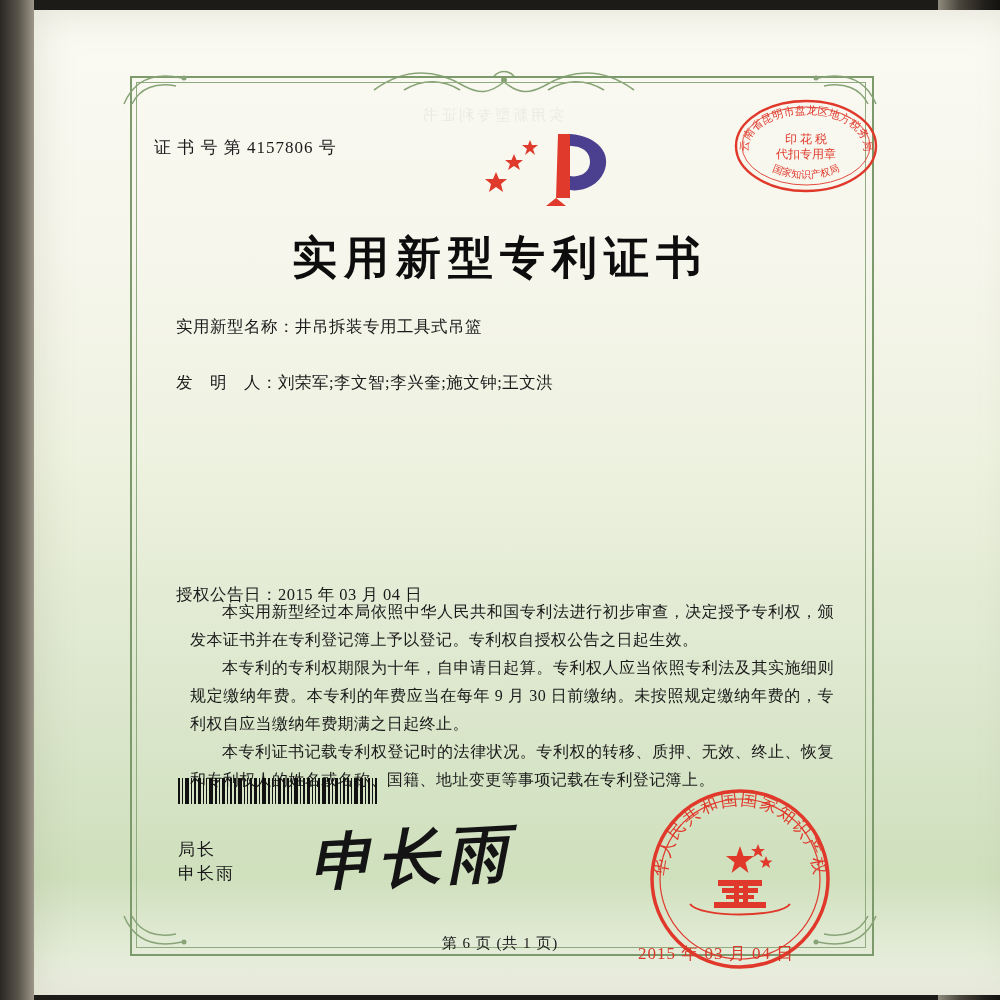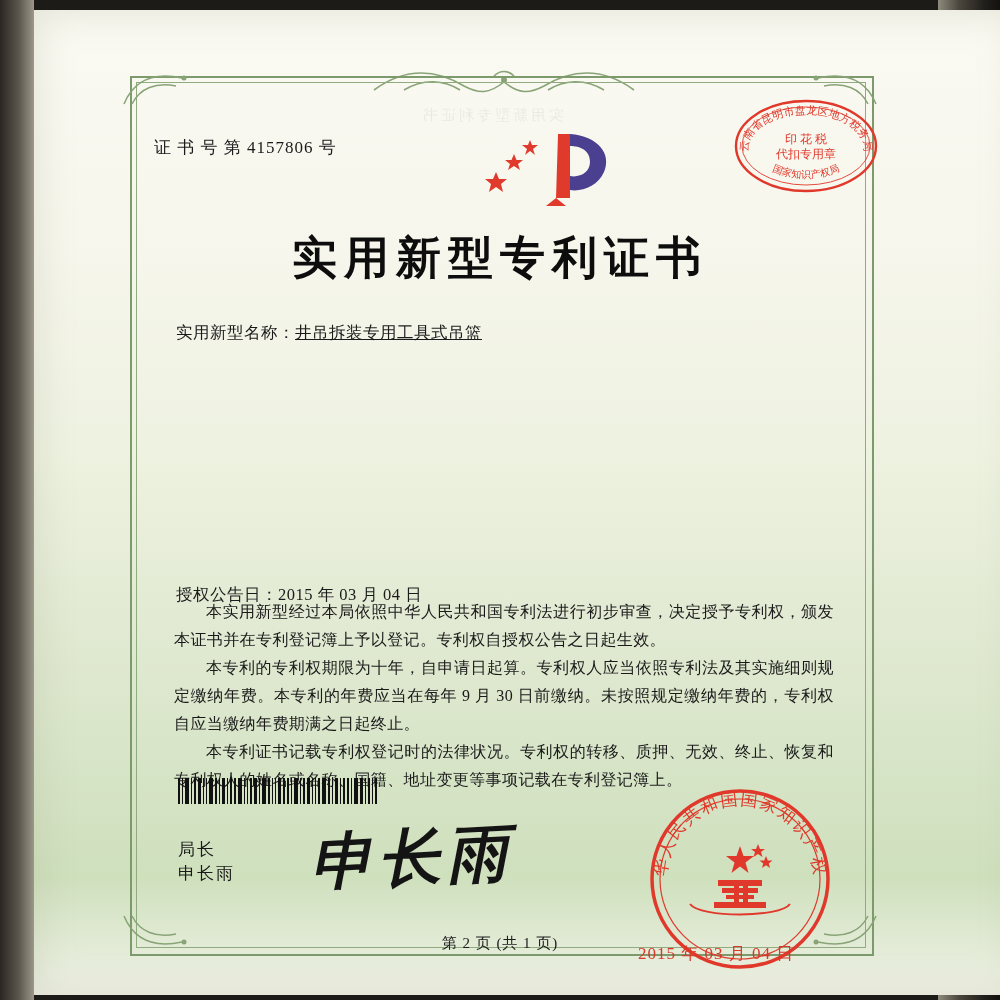--- a/index.html
+++ b/index.html
@@ -155,21 +155,21 @@
 
   #body-text {
     position: absolute;
     left: 44px; top: 522px;
     width: 660px;
     font-size: 16px;
     line-height: 28px;
     text-align: justify;
     letter-spacing: 0.4px;
   }
-  #body-text p { margin: 0 0 0 0; text-indent: 32px; }
+  #body-text p { margin: 0 0 0 16px; text-indent: 32px; }
 
   
   #barcode {
     position: absolute;
     left: 48px; top: 702px;
     width: 260px; height: 26px;
   }
   #barcode i {
     display: inline-block;
     height: 26px;
@@ -316,22 +316,25 @@
           <text class="stamp-text" font-size="10">
             <textPath href="#taxarc2" startOffset="50%" text-anchor="middle">国家知识产权局</textPath>
           </text>
           <text class="stamp-text" x="76" y="47" font-size="12" text-anchor="middle">印 花 税</text>
           <text class="stamp-text" x="76" y="62" font-size="12" text-anchor="middle">代扣专用章</text>
         </svg>
       </div>
 
       <div id="title">实用新型专利证书</div>
 
-      <div class="field" style="top:246px;text-decoration:underline;">
+      <div class="field" style="top:240px;">
         <span class="lab">实用新型名称：</span><span class="val">井吊拆装专用工具式吊篮</span>
+      </div>
+      <div class="field" style="top:296px;">
+        <span class="lab">发　明　人：</span><span class="val">刘荣军;李文智;李兴奎;施文钟;王文洪</span>
       </div>
       <div class="field" style="top:508px;">
         <span class="lab">授权公告日：</span><span class="val">2015 年 03 月 04 日</span>
       </div>
 
       <div id="body-text">
         <p>本实用新型经过本局依照中华人民共和国专利法进行初步审查，决定授予专利权，颁发本证书并在专利登记簿上予以登记。专利权自授权公告之日起生效。</p>
         <p>本专利的专利权期限为十年，自申请日起算。专利权人应当依照专利法及其实施细则规定缴纳年费。本专利的年费应当在每年 9 月 30 日前缴纳。未按照规定缴纳年费的，专利权自应当缴纳年费期满之日起终止。</p>
         <p>本专利证书记载专利权登记时的法律状况。专利权的转移、质押、无效、终止、恢复和专利权人的姓名或名称、国籍、地址变更等事项记载在专利登记簿上。</p>
       </div>
@@ -368,17 +371,17 @@
             <rect x="104" y="102" width="5" height="16"></rect>
             <rect x="113" y="102" width="5" height="16"></rect>
           </g>
           <g fill="none" stroke="#e0392b" stroke-width="2">
             <path d="M60 120 C70 134, 150 134, 160 120"></path>
           </g>
         </svg>
       </div>
       <div id="seal-date">2015 年 03 月 04 日</div>
 
-      <div id="footer">第 2 页 (共 1 页)</div>
+      <div id="footer">第 6 页 (共 1 页)</div>
 
     </div>
   </div>
 </div>
 
 </body></html>

